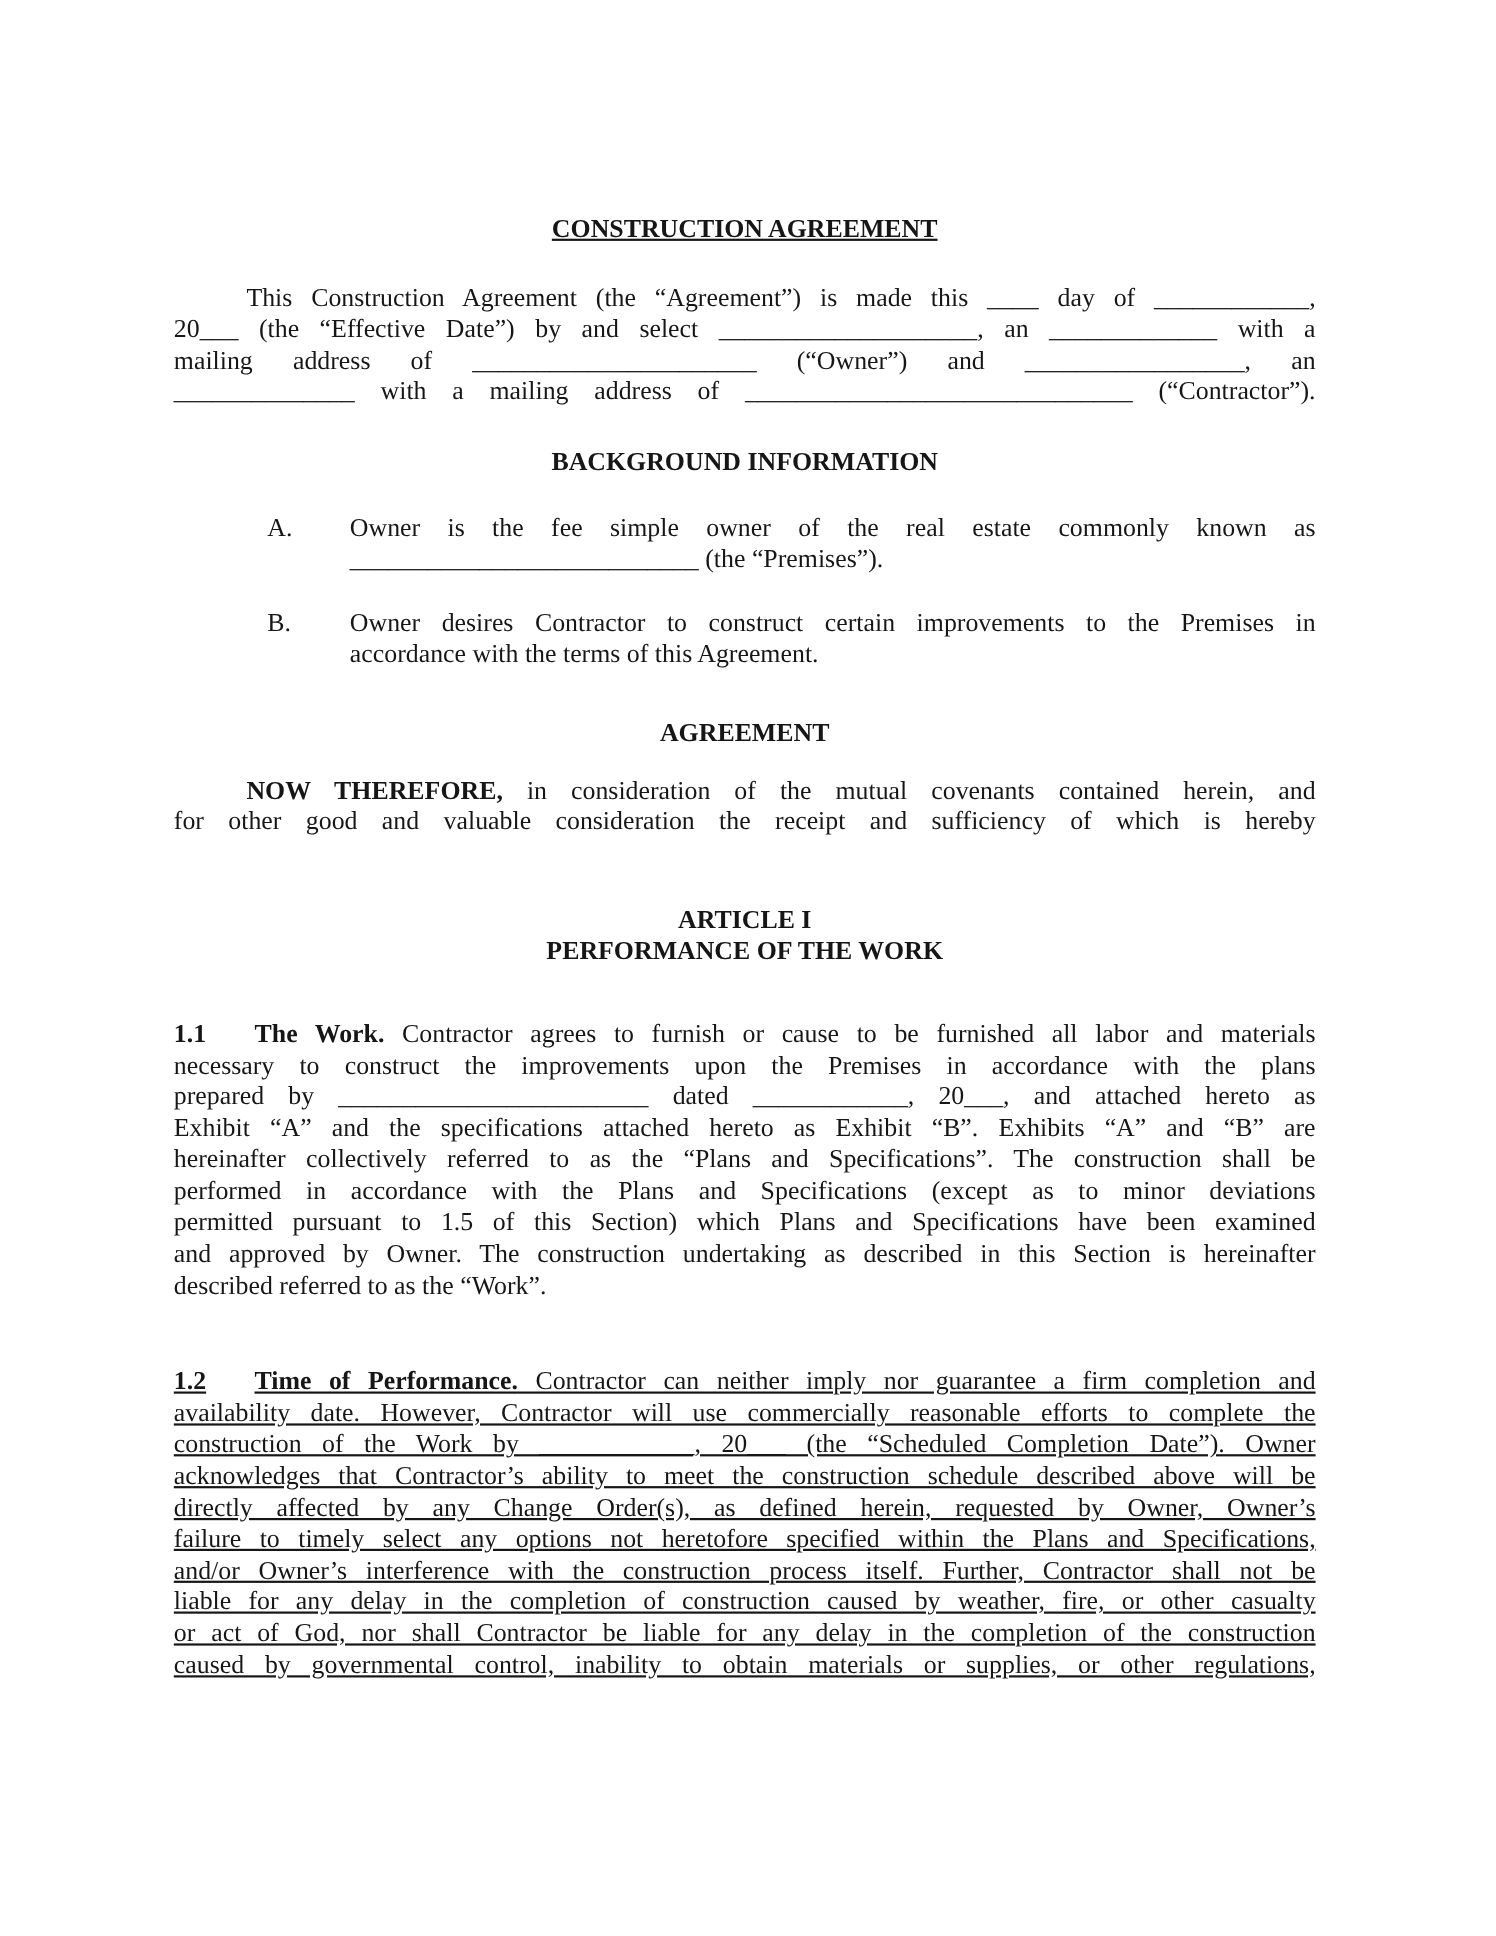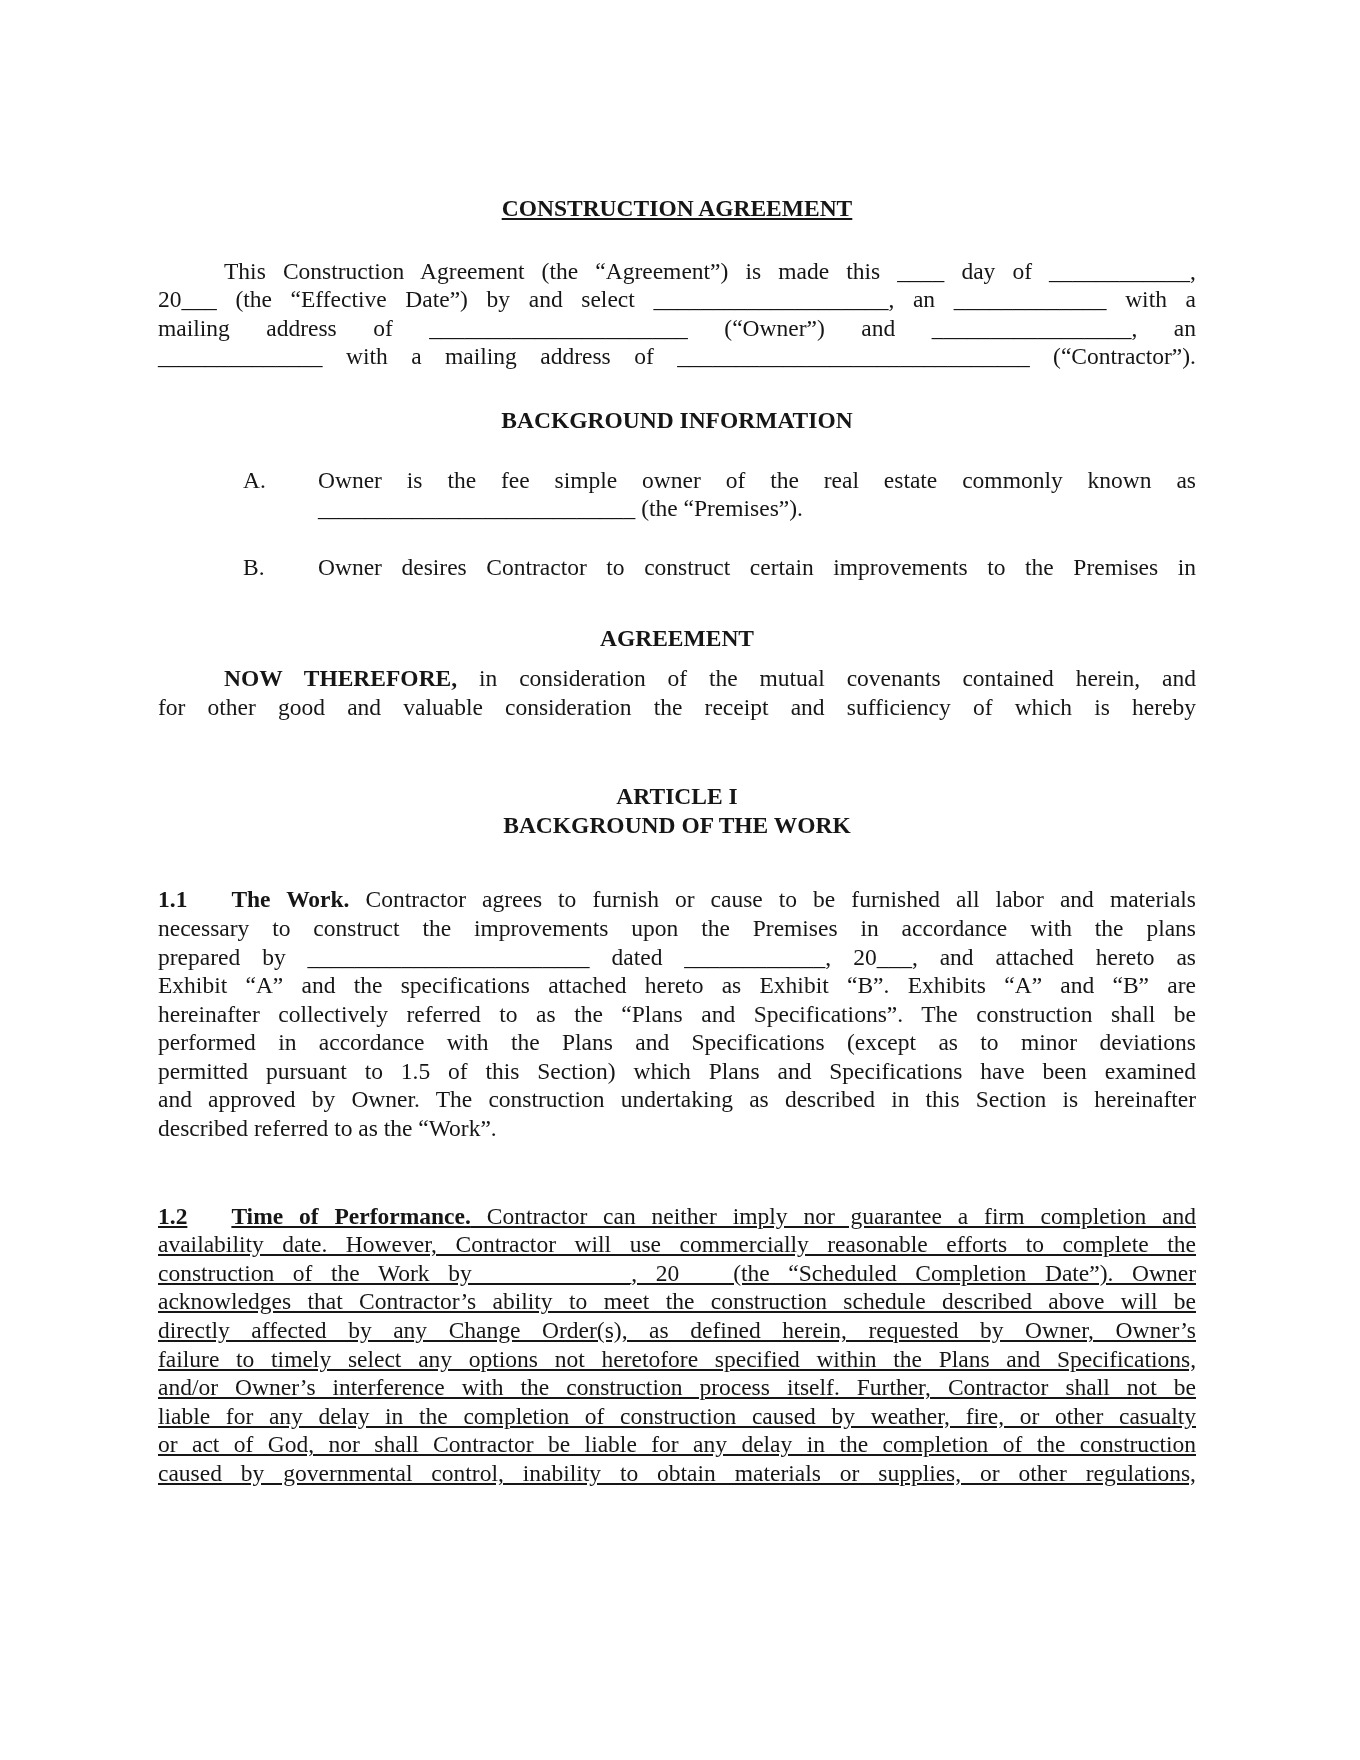--- a/index.html
+++ b/index.html
@@ -71,31 +71,32 @@
       </div>
       <div class="block heading" style="margin-top: 35px;">
         <div class="heading-line">BACKGROUND INFORMATION</div>
       </div>
       <div class="block item" style="margin-top: 31px;">
         <div class="line"><span class="marker">A.</span><span>Owner is the fee simple owner of the real estate commonly known as</span></div>
         <div class="line short"><span>___________________________ (the “Premises”).</span></div>
       </div>
       <div class="block item" style="margin-top: 30px;">
         <div class="line"><span class="marker">B.</span><span>Owner desires Contractor to construct certain improvements to the Premises in</span></div>
+        <div class="line short"><span>accordance with the terms of this Agreement.</span></div>
       </div>
       <div class="block heading" style="margin-top: 43px;">
         <div class="heading-line">AGREEMENT</div>
       </div>
-      <div class="block para" style="margin-top: 11px;">
+      <div class="block para" style="margin-top: 23px;">
         <div class="line indent"><b>NOW THEREFORE,</b><span> in consideration of the mutual covenants contained herein, and</span></div>
         <div class="line"><span>for other good and valuable consideration the receipt and sufficiency of which is hereby</span></div>
       </div>
       <div class="block heading" style="margin-top: 61px;">
         <div class="heading-line">ARTICLE I</div>
-        <div class="heading-line">BACKGROUND OF THE WORK</div>
+        <div class="heading-line">PERFORMANCE OF THE WORK</div>
       </div>
       <div class="block para" style="margin-top: 46px;">
         <div class="line"><b>1.1</b><span class="tab"></span><b>The Work.</b><span> Contractor agrees to furnish or cause to be furnished all labor and materials</span></div>
         <div class="line"><span>necessary to construct the improvements upon the Premises in accordance with the plans</span></div>
         <div class="line"><span>prepared by ________________________ dated ____________, 20___, and attached hereto as</span></div>
         <div class="line"><span>Exhibit “A” and the specifications attached hereto as Exhibit “B”. Exhibits “A” and “B” are</span></div>
         <div class="line"><span>hereinafter collectively referred to as the “Plans and Specifications”. The construction shall be</span></div>
         <div class="line"><span>performed in accordance with the Plans and Specifications (except as to minor deviations</span></div>
         <div class="line"><span>permitted pursuant to 1.5 of this Section) which Plans and Specifications have been examined</span></div>
         <div class="line"><span>and approved by Owner. The construction undertaking as described in this Section is hereinafter</span></div>

